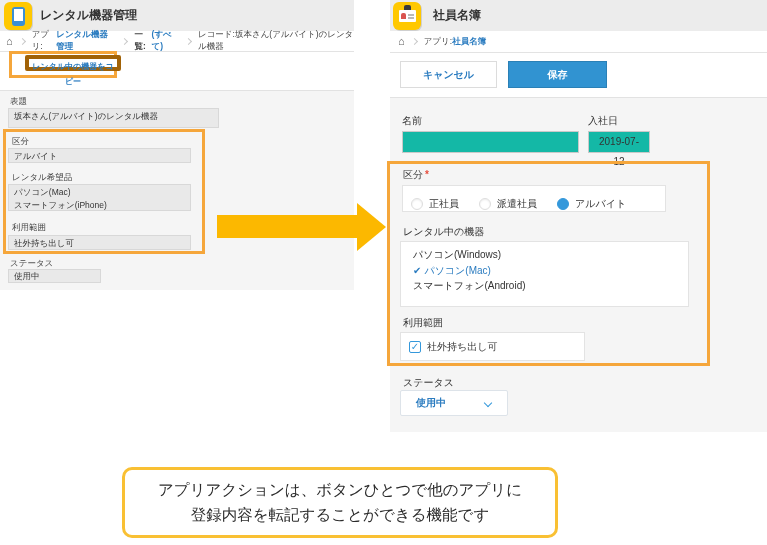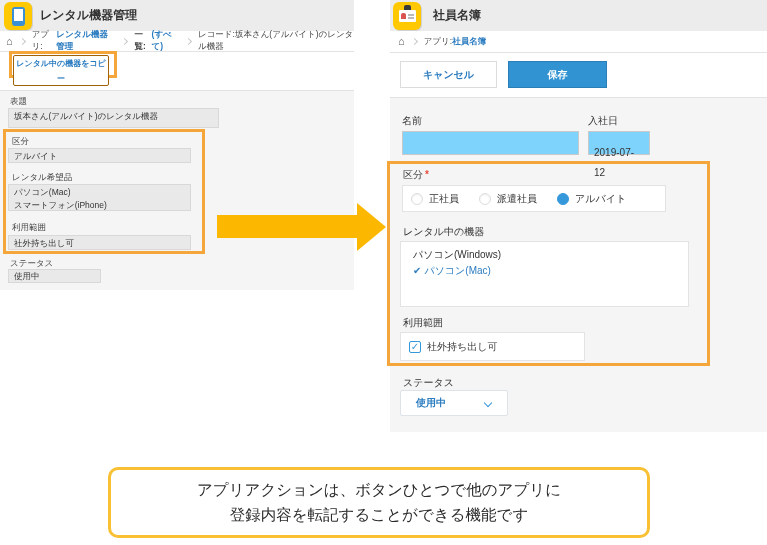--- a/index.html
+++ b/index.html
@@ -18,31 +18,31 @@
   .blue-link { color:#2b7cc0; font-weight:bold; }
   .crumb-dark { color:#444; }
 
   .form-gray { background:#f5f5f5; border-top:1px solid #e2e2e2; }
   .f-label { font-size:8.5px; color:#444; }
   .gbox { background:#e9e9e9; border:1px solid #d8d8d8; font-size:8.5px; color:#333; padding-left:5px; }
   .wbox { background:#fff; border:1px solid #e3e3e3; }
   .hl { border:3px solid #f5a63b; pointer-events:none; }
 
   
-  .copy-btn { background:#fff; border:1px solid #a16207; border-radius:2px; color:#2b7cc0; font-size:8px; font-weight:bold; width:96px; height:31px; line-height:15px; text-align:center; }
+  .copy-btn { background:#fff; border:4px solid #a16207; border-radius:2px; color:#2b7cc0; font-size:8px; font-weight:bold; width:96px; height:16px; line-height:15px; text-align:center;margin-left:12px; }
 
   
   .btn-cancel { background:#fff; border:1px solid #dcdcdc; color:#2b7cc0; font-size:10px; font-weight:bold; text-align:center; line-height:25px; }
   .btn-save { background:#3193d1; border:1px solid #2a80b6; color:#fff; font-size:10px; font-weight:bold; text-align:center; line-height:25px; }
 
   .r-label { font-size:10px; color:#333; }
   .req { color:#e74c3c; font-weight:bold; margin-left:2px; }
-  .text-input { background:#7dd3fc; border:1px solid #c9c9c9; font-size:10px; padding:11px 5px; outline:none; }
-
-  .radio-box { display:flex; align-items:center; gap:0; font-size:10px; }
+  .text-input { background:#14b8a6; border:1px solid #c9c9c9; font-size:10px; padding:0 5px; outline:none;text-align:center; }
+
+  .radio-box { display:flex; align-items:flex-end; gap:0; font-size:10px; }
   .radio-item { display:flex; align-items:center; margin-left:8px; margin-right:12px; }
   .radio-dot { width:12px; height:12px; border-radius:50%; background:#fff; border:1px solid #ddd; box-shadow:inset 0 1px 2px rgba(0,0,0,.08); margin-right:6px; flex:0 0 auto; }
   .radio-dot.on { background:#3498db; border-color:#3498db; box-shadow:none; }
 
   .list-box { font-size:10px; padding:5px 0; }
   .list-item { padding:0 12px; line-height:15.5px; color:#333; white-space:nowrap; }
   .list-item.sel { color:#2b7cc0; }
   .mcheck { color:#2b7cc0; font-size:10px; margin-right:3px; }
 
   .check-box-row { display:flex; align-items:center; font-size:10px; }
@@ -180,38 +180,39 @@
         <div class="radio-item">
           <div class="radio-dot on"></div>
           <span>アルバイト</span>
         </div>
       </div>
 
       <div class="r-label abs" style="left:13px;top:127px;">レンタル中の機器</div>
       <div class="wbox list-box abs" style="left:10px;top:143px;width:289px;height:66px;">
         <div class="list-item"><span>パソコン(Windows)</span></div>
         <div class="list-item sel"><span class="mcheck">✔</span><span>パソコン(Mac)</span></div>
+        <div class="list-item"><span>スマートフォン(Android)</span></div>
       </div>
 
       <div class="r-label abs" style="left:13px;top:218px;">利用範囲</div>
       <div class="wbox check-box-row abs" style="left:10px;top:234px;width:185px;height:29px;">
         <div class="cb-item">
           <div class="cb on">
               <span class="cb-glyph">✓</span>
             </div>
           <span>社外持ち出し可</span>
         </div>
       </div>
 
       <div class="r-label abs" style="left:13px;top:278px;">ステータス</div>
       <div class="dropdown abs" style="left:10px;top:292px;width:108px;height:26px;">
         <span class="dd-text">使用中</span>
         <span class="chev"></span>
       </div>
     </div>
   </div>
 
-  <div class="caption-box abs" style="left:108px;top:467px;width:542px;height:71px;">
+  <div class="caption-box abs" style="left:122px;top:467px;width:436px;height:71px;">
     <div class="caption-line">アプリアクションは、ボタンひとつで他のアプリに</div>
     <div class="caption-line">登録内容を転記することができる機能です</div>
   </div>
 
 </div>
 
 </body></html>

